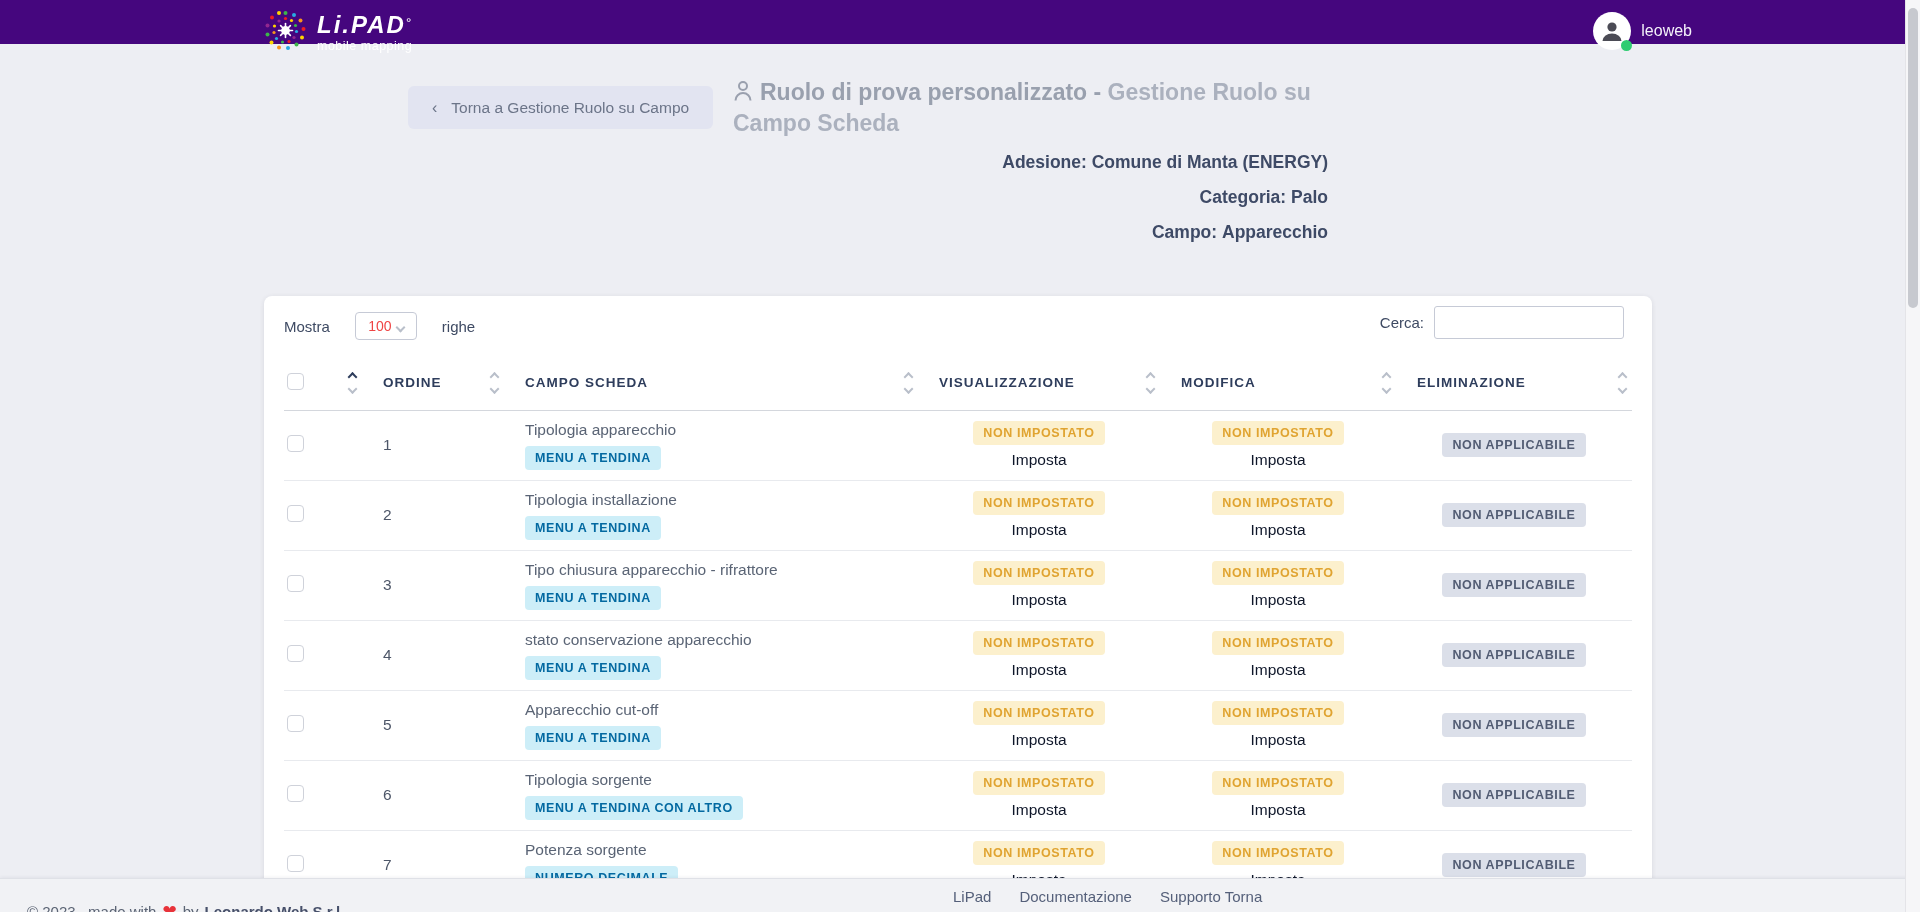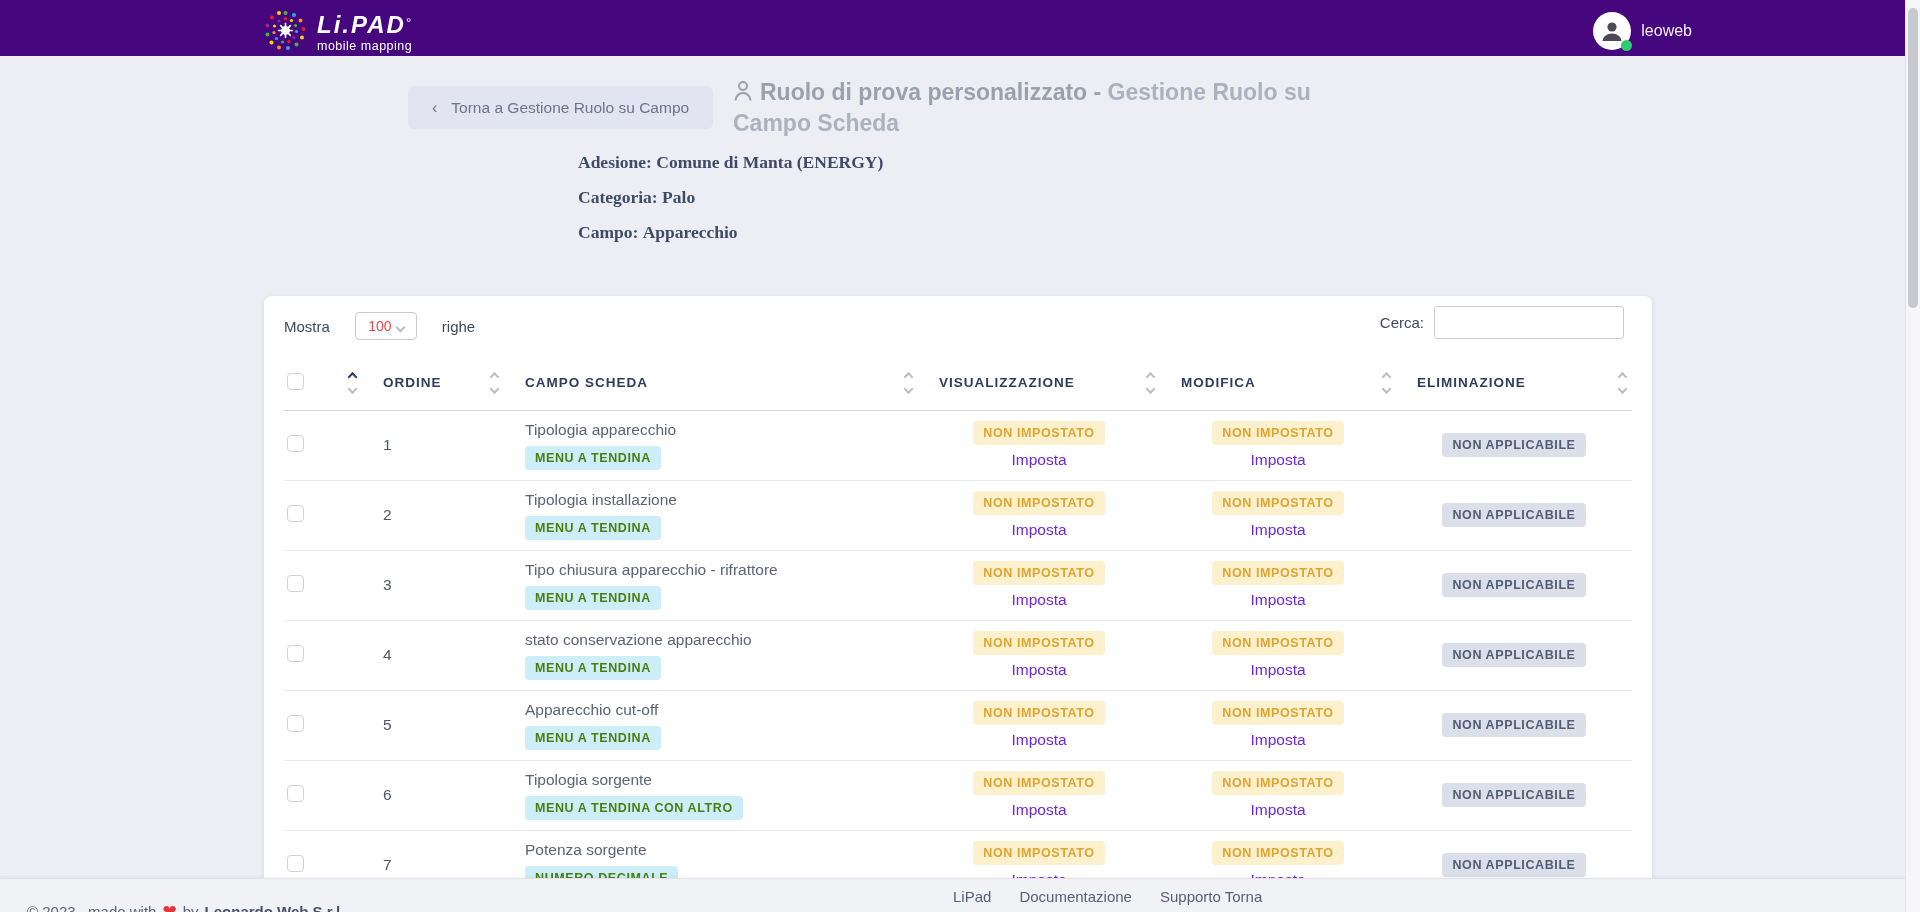--- a/index.html
+++ b/index.html
@@ -1,20 +1,20 @@
 <!DOCTYPE html>
 <html><head>
 <meta charset="utf-8">
 <style>
   * { margin:0; padding:0; box-sizing:border-box; }
   html,body { width:1920px; height:912px; overflow:hidden;
     font-family:"Liberation Sans", sans-serif; background:#edeef3; }
 
   
-  .appbar { position:absolute; left:0; top:0; width:1920px; height:56px;
+  .appbar { position:absolute; left:0; top:0; width:1920px; height:44px;
     background:#45067e; z-index:30; }
   .logo { position:absolute; left:262px; top:7px; display:flex; align-items:center; gap:8px; }
   .logo-text { color:#fff; line-height:1; }
   .logo-name { font-size:24px; font-weight:bold; font-style:italic; letter-spacing:2px; }
   .logo-sub { font-size:12.5px; margin-top:3px; letter-spacing:0.5px; }
   .userbox { position:absolute; right:228px; top:12px; display:flex; align-items:center; gap:10px; }
   .avatar { position:relative; width:38px; height:38px; border-radius:50%; background:#fff; }
   .avatar svg { position:absolute; left:6px; top:6px; }
   .status-dot { position:absolute; right:-1px; bottom:-1px; width:11px; height:11px;
     border-radius:50%; background:#2ecc71; }
@@ -31,21 +31,21 @@
     background:#e2e4f1; border:none; border-radius:6px; padding:0 24px;
     display:flex; align-items:center; gap:14px; color:#6b7488; font-size:15.5px;
     cursor:pointer; }
   .back-chevron { font-size:16px; color:#6b7488; }
   .page-title { position:absolute; left:733px; top:78px; width:660px;
     font-size:23px; line-height:1.28; color:#abb1be; font-weight:bold; }
   .page-title .t-bold { color:#99a0ae; }
   .page-title .t-rest { color:#abb1be; font-weight:600; }
   .title-user-icon { display:inline-block; vertical-align:-2px; margin-right:7px; }
 
-  .info-block { position:absolute; left:578px; top:152px; width:800px; text-align:left;font-family:Liberation Serif, serif; }
+  .info-block { position:absolute; left:528px; top:152px; width:800px; text-align:right; }
   .info-line { font-size:17.5px; color:#3e4a66; margin-bottom:14px; font-weight:600; }
   .info-line b { font-weight:800; }
 
   
   .card { position:absolute; left:264px; top:296px; width:1388px; height:620px;
     background:#fff; border-radius:8px; box-shadow:0 1px 5px rgba(40,40,60,0.10); }
   .controls { position:relative; height:60px; }
   .length-ctl { position:absolute; left:20px; top:16px; display:flex; align-items:center;
     gap:25px; font-size:15px; color:#3e4a63; }
   .length-select { width:62px; height:28px; border:1px solid #c6cad6; border-radius:4px;
@@ -77,25 +77,25 @@
   .car { width:7px; height:7px; border-left:2px solid #b9bfca; border-top:2px solid #b9bfca; }
   .car-up { transform:rotate(45deg); }
   .car-dn { transform:rotate(225deg); }
   .car-active { border-color:#2e3d5c; }
 
   .ordine-num { font-size:15.5px; color:#4d5668; }
   .campo-name { font-size:15.5px; color:#5a6475; margin-bottom:7px; }
 
   .badge { display:inline-block; font-size:12.5px; font-weight:bold; letter-spacing:0.6px;
     padding:5px 10px; border-radius:4px; white-space:nowrap; }
-  .badge-cyan { background:#cdeef8; color:#4d7c0f;text-align:right; }
+  .badge-cyan { background:#cdeef8; color:#0369a1;text-align:right; }
   .badge-yellow { background:#fcf0cd; color:#e0a431; }
   .badge-gray { background:#dbdfe9; color:#525c73; }
 
-  .imposta { display:block; margin-top:6px; font-size:15.5px; color:#6d28d9;
+  .imposta { display:block; margin-top:6px; font-size:15.5px; color:#0f172a;
     text-decoration:none; cursor:pointer; }
 
   
   .footer { position:absolute; left:0; top:878px; width:1920px; height:34px;
     background:#f1f2f5; border-top:1px solid #dfe1e7; z-index:20;
     box-shadow:0 -1px 3px rgba(40,40,60,0.06); }
   .footer-left { position:absolute; left:27px; top:15px; height:34px; display:flex;
     align-items:center; gap:6px; font-size:15px; color:#5b6474; }
   .footer-left b { color:#47506a; }
   .heart { color:#e8333a; font-size:17px; line-height:1; }

